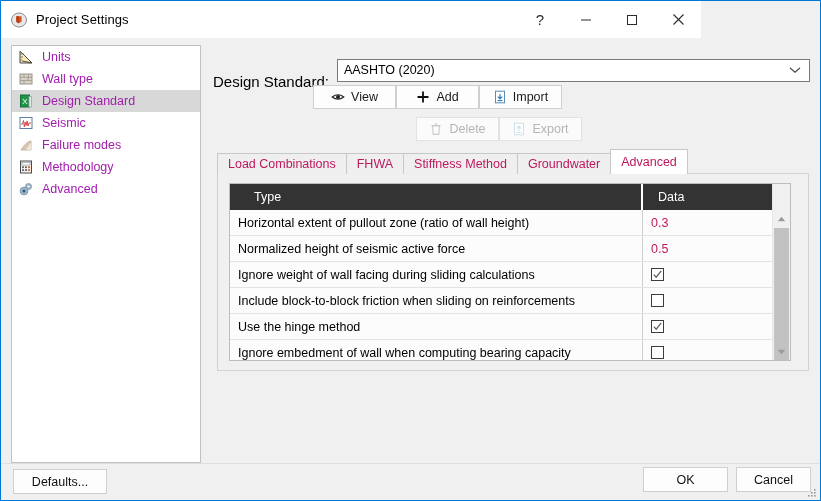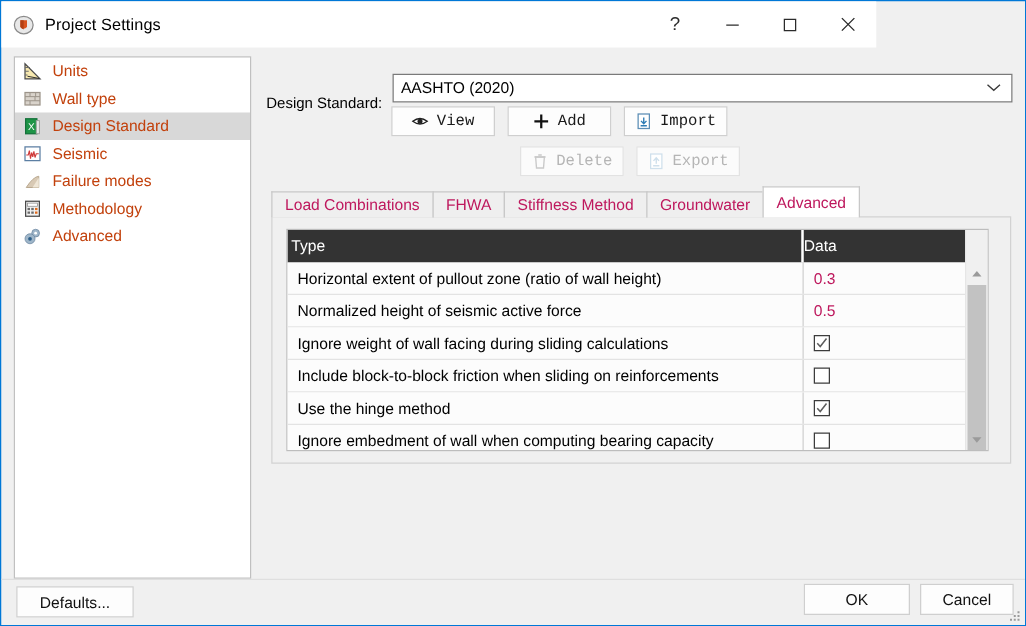--- a/index.html
+++ b/index.html
@@ -70,21 +70,21 @@
     background: #ffffff;
     border: 1px solid #c0c0c0;
     overflow: hidden;
   }
   .side-item {
     height: 22px;
     display: flex;
     align-items: center;
     padding-left: 6px;
     font-size: 12.5px;
-    color: #c2410c;
+    color: #a21caf;
   }
   .side-item.selected { background: #d8d8d8; }
   .side-ico {
     width: 16px; height: 16px;
     margin-right: 8px;
     position: relative;
     flex: none;
   }
   .side-label { white-space: nowrap; }
 
@@ -98,21 +98,21 @@
 
   .ds-row {
     position: absolute;
     left: 0; top: 13px;
     width: 597px;
     height: 24px;
     display: flex;
     align-items: center;
   }
   .ds-label {
-    font-size: 12px;
+    font-size: 15px;
     margin-right: 8px;
     white-space: nowrap;
     margin-top: 23px;
   }
   .combo {
     position: relative;
     flex: 1 1 auto;
     height: 23px;
     box-sizing: border-box;
     background: #ffffff;
@@ -128,22 +128,20 @@
   .combo-arrow {
     position: absolute;
     right: 8px; top: 0; bottom: 0;
     display: flex; align-items: center;
   }
 
   .btn-row {
     position: absolute;
     left: 100px;
     display: flex;
-    gap: 10px;
-    font-family: Liberation Mono, monospace;
   }
   .btn-row.r1 { top: 40px; }
   .btn-row.r2 { top: 72px; }
 
   .tbtn {
     width: 83px;
     height: 24px;
     box-sizing: border-box;
     background: #fdfdfd;
     border: 1px solid #cfcfcf;
@@ -220,28 +218,28 @@
   .g-head {
     display: flex;
     height: 26px;
     background: #333333;
     color: #ffffff;
     font-size: 12.5px;
   }
   .g-head .c1 {
     width: 413px;
     box-sizing: border-box;
-    padding-left: 3px;
+    padding-left: 24px;
     display: flex; align-items: center;
     border-right: 2px solid #ffffff;
   }
   .g-head .c2 {
     flex: 1 1 auto;
     box-sizing: border-box;
-    padding-left: 0;
+    padding-left: 15px;
     display: flex; align-items: center;
   }
   .g-row {
     display: flex;
     height: 25px;
     border-bottom: 1px solid #e3e3e3;
     background: #fcfcfc;
   }
   .g-row .c1 {
     width: 413px;

